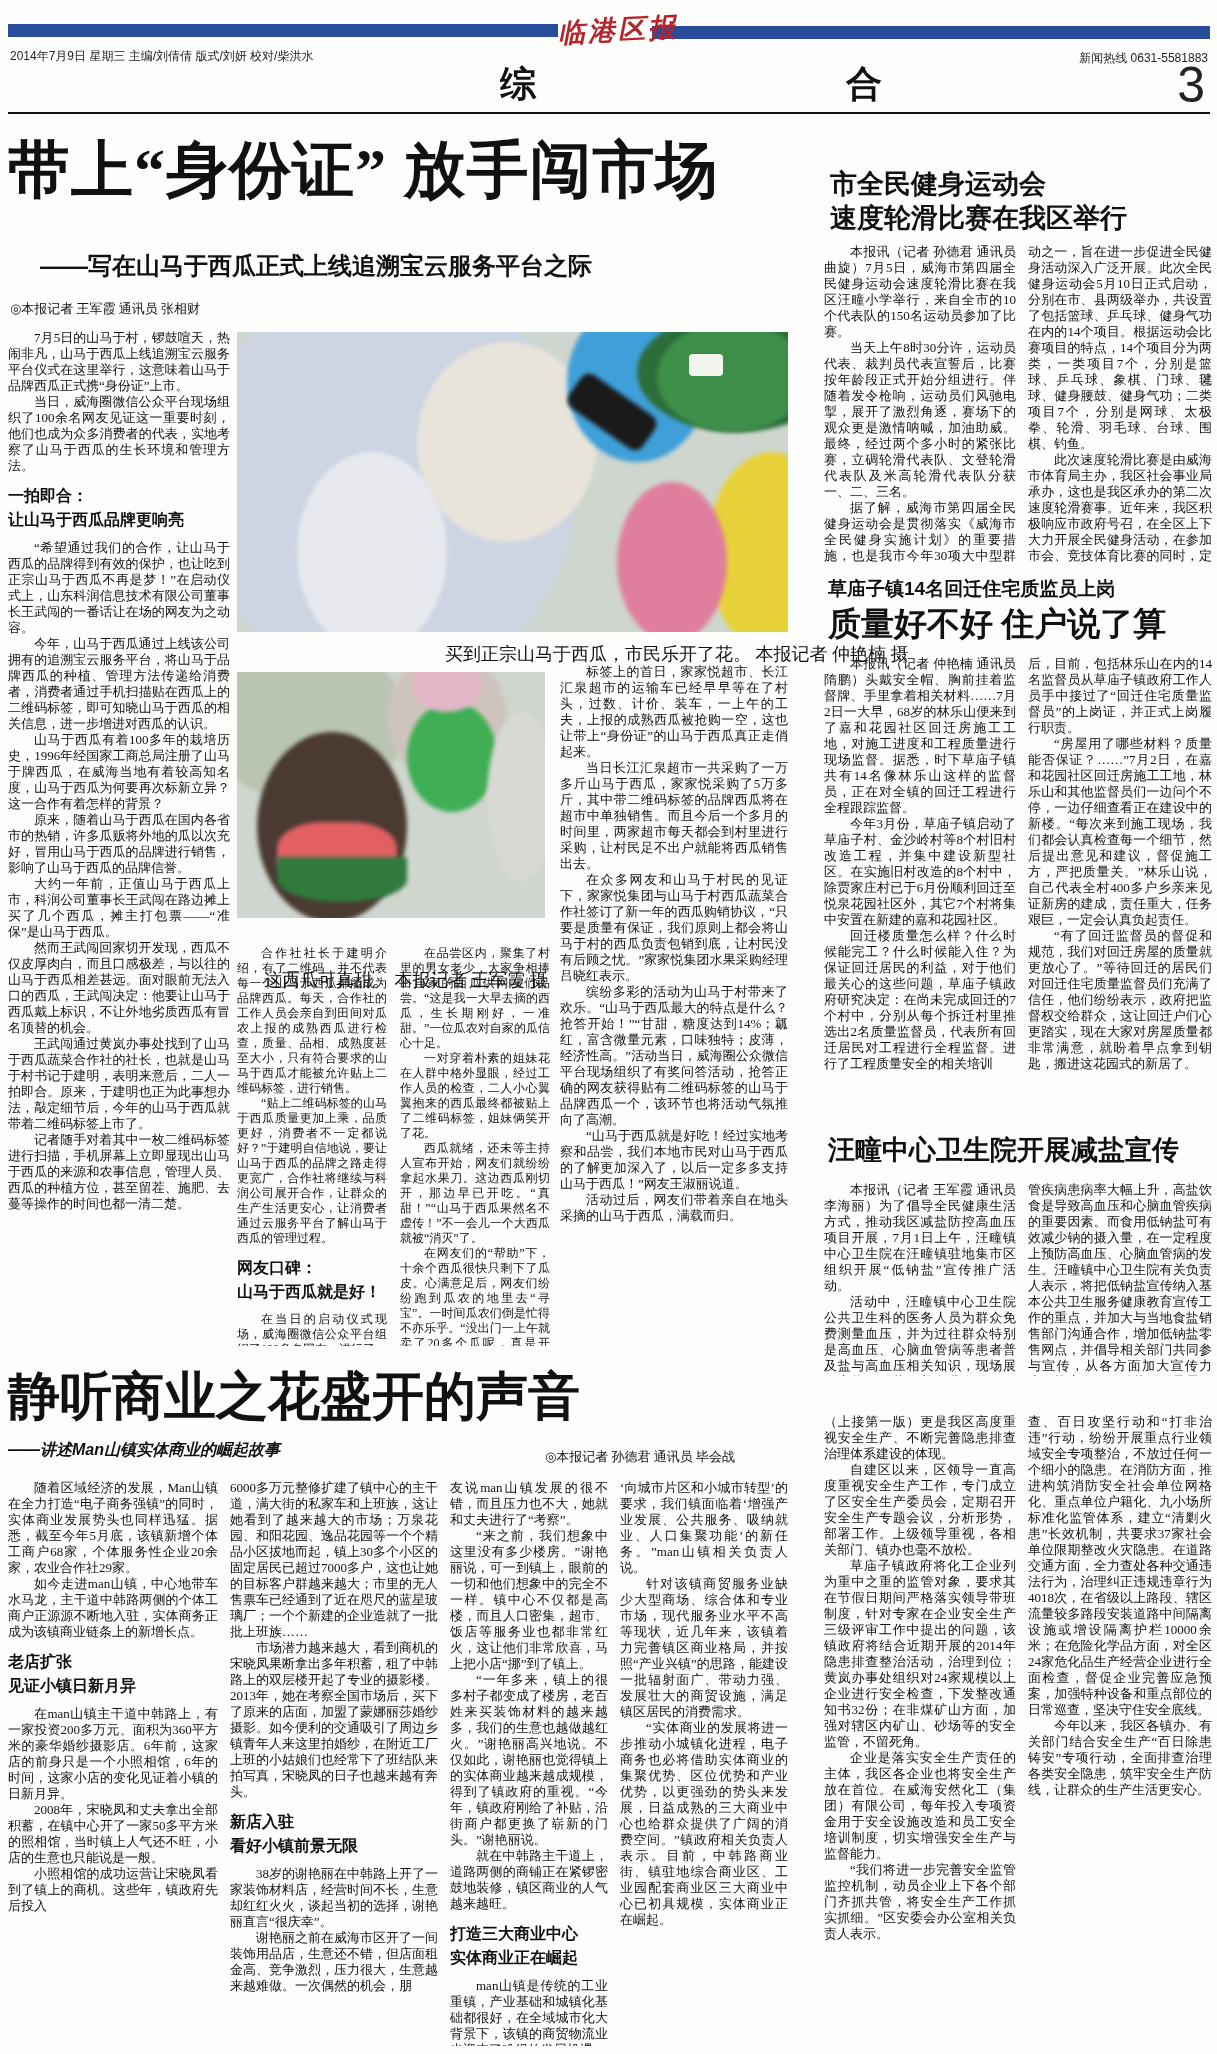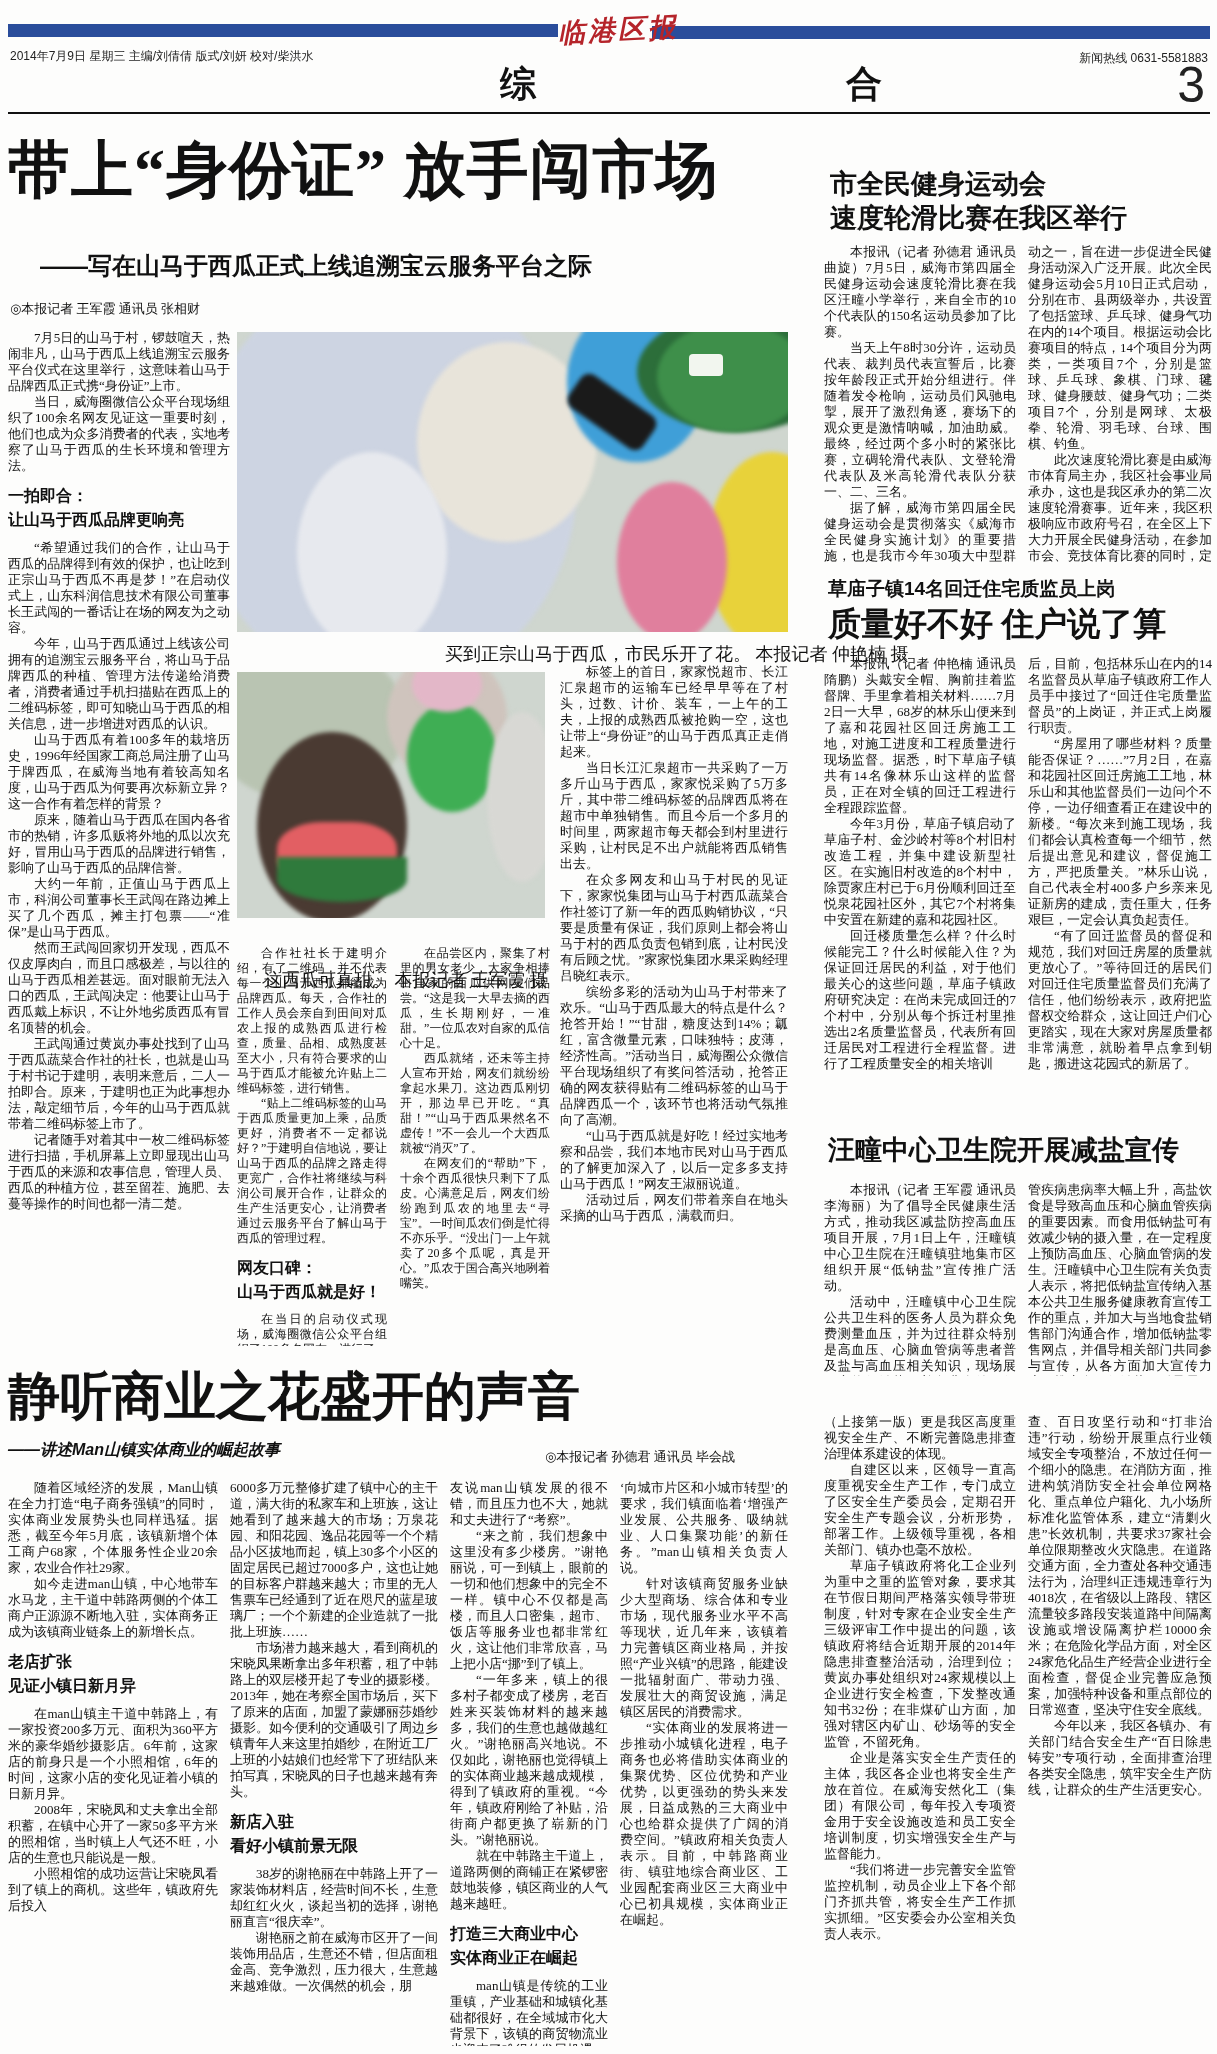--- a/index.html
+++ b/index.html
@@ -91,20 +91,21 @@
 
   <div class="abs col small" style="left:237px;top:946px;width:150px;height:400px;">
     <p>合作社社长于建明介绍，有了二维码，并不代表每一个山马于西瓜都能成为品牌西瓜。每天，合作社的工作人员会亲自到田间对瓜农上报的成熟西瓜进行检查，质量、品相、成熟度甚至大小，只有符合要求的山马于西瓜才能被允许贴上二维码标签，进行销售。</p>
     <p>“贴上二维码标签的山马于西瓜质量更加上乘，品质更好，消费者不一定都说好？”于建明自信地说，要让山马于西瓜的品牌之路走得更宽广，合作社将继续与科润公司展开合作，让群众的生产生活更安心，让消费者通过云服务平台了解山马于西瓜的管理过程。</p>
     <h3 class="inline-sub">网友口碑：
 山马于西瓜就是好！</h3>
     <p>在当日的启动仪式现场，威海圈微信公众平台组织了100多名网友，进行了一次难忘的西瓜品尝之旅。</p>
   </div>
   <div class="abs col small" style="left:400px;top:946px;width:150px;height:400px;">
     <p>在品尝区内，聚集了村里的男女老少，大家争相捧出自家的西瓜供网友们品尝。“这是我一大早去摘的西瓜，生长期刚好，一准甜。”一位瓜农对自家的瓜信心十足。</p>
+    <p>一对穿着朴素的姐妹花在人群中格外显眼，经过工作人员的检查，二人小心翼翼抱来的西瓜最终都被贴上了二维码标签，姐妹俩笑开了花。</p>
     <p>西瓜就绪，还未等主持人宣布开始，网友们就纷纷拿起水果刀。这边西瓜刚切开，那边早已开吃。“真甜！”“山马于西瓜果然名不虚传！”不一会儿一个大西瓜就被“消灭”了。</p>
     <p>在网友们的“帮助”下，十余个西瓜很快只剩下了瓜皮。心满意足后，网友们纷纷跑到瓜农的地里去“寻宝”。一时间瓜农们倒是忙得不亦乐乎。“没出门一上午就卖了20多个瓜呢，真是开心。”瓜农于国合高兴地咧着嘴笑。</p>
 
   </div>
 
   <div class="abs col" style="left:560px;top:664px;width:228px;height:682px;">
     <p>标签上的首日，家家悦超市、长江汇泉超市的运输车已经早早等在了村头，过数、计价、装车，一上午的工夫，上报的成熟西瓜被抢购一空，这也让带上“身份证”的山马于西瓜真正走俏起来。</p>
     <p>当日长江汇泉超市一共采购了一万多斤山马于西瓜，家家悦采购了5万多斤，其中带二维码标签的品牌西瓜将在超市中单独销售。而且今后一个多月的时间里，两家超市每天都会到村里进行采购，让村民足不出户就能将西瓜销售出去。</p>
     <p>在众多网友和山马于村民的见证下，家家悦集团与山马于村西瓜蔬菜合作社签订了新一年的西瓜购销协议，“只要是质量有保证，我们原则上都会将山马于村的西瓜负责包销到底，让村民没有后顾之忧。”家家悦集团水果采购经理吕晓红表示。</p>
     <p>缤纷多彩的活动为山马于村带来了欢乐。“山马于西瓜最大的特点是什么？抢答开始！”“甘甜，糖度达到14%；瓤红，富含微量元素，口味独特；皮薄，经济性高。”活动当日，威海圈公众微信平台现场组织了有奖问答活动，抢答正确的网友获得贴有二维码标签的山马于品牌西瓜一个，该环节也将活动气氛推向了高潮。</p>

